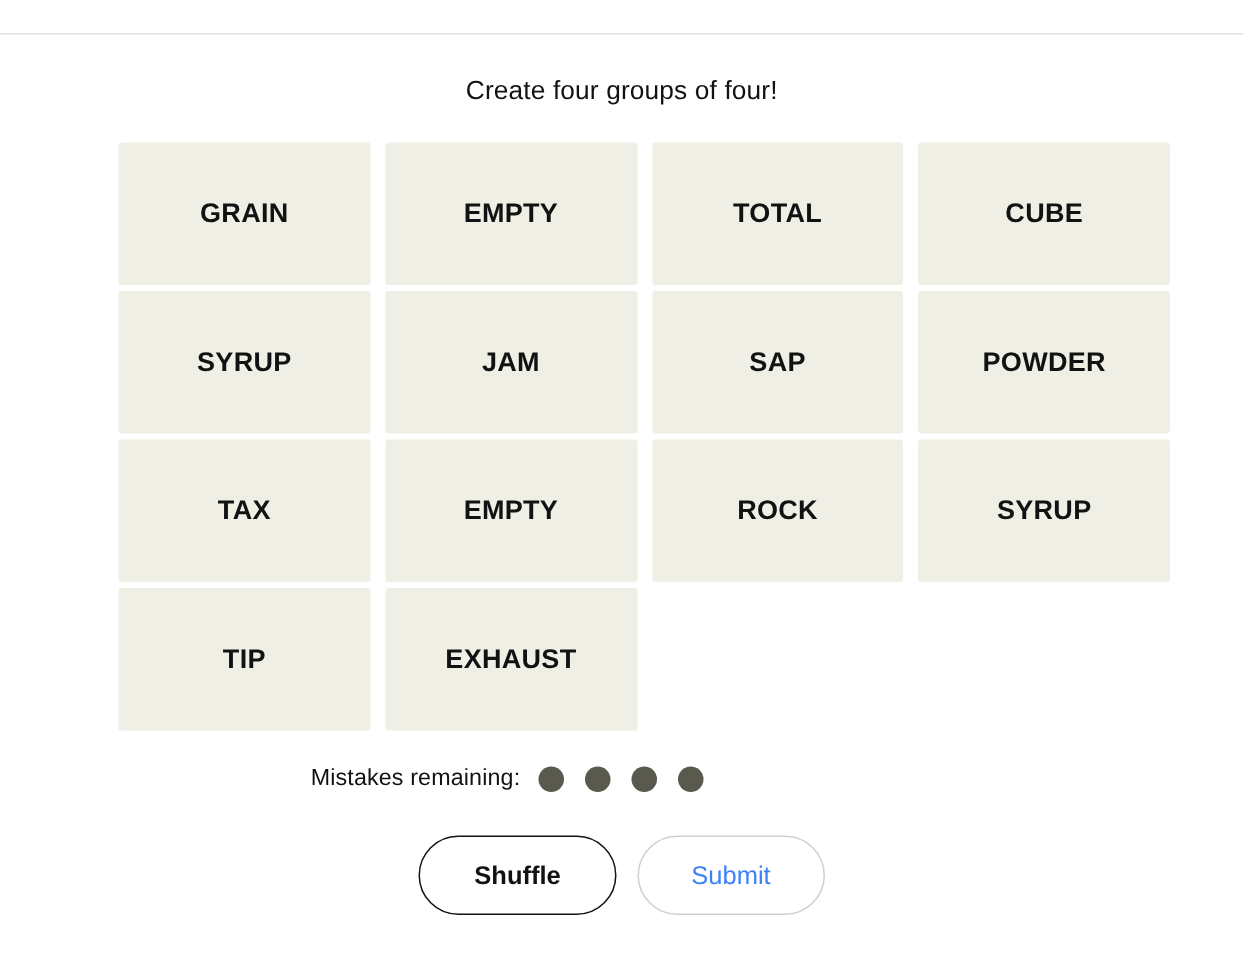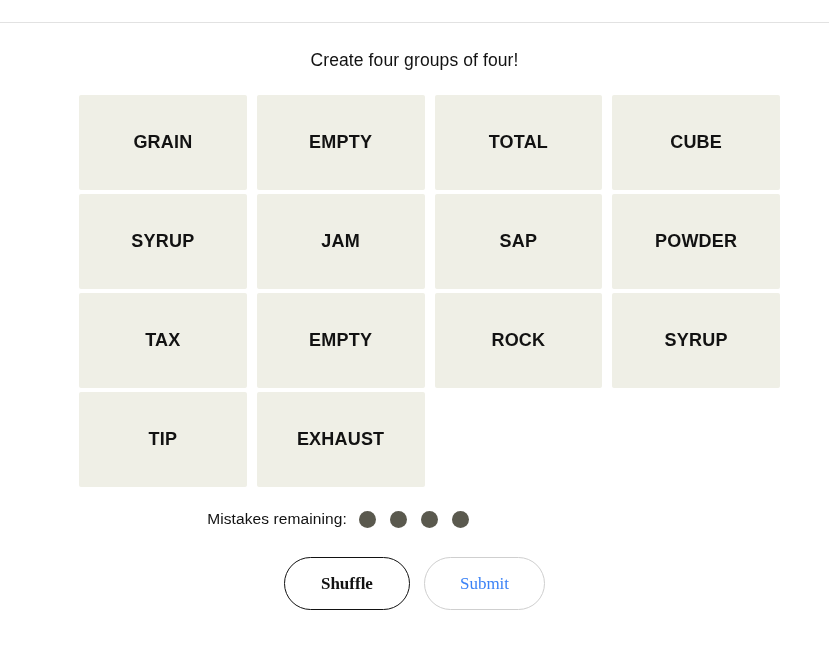--- a/index.html
+++ b/index.html
@@ -119,21 +119,21 @@
     width: 829px;
     display: flex;
     align-items: center;
     justify-content: center;
     gap: 14px;
   }
   .btn {
     height: 53px;
     border-radius: 28px;
     background: #ffffff;
-    font-family: Liberation Serif, serif;
+    font-family: Liberation Sans, sans-serif;
     font-size: 17px;
     display: flex;
     align-items: center;
     justify-content: center;
     cursor: pointer;
     box-sizing: border-box;
     white-space: nowrap;
   }
   .btn-primary {
     border: 1.6px solid #121212;

